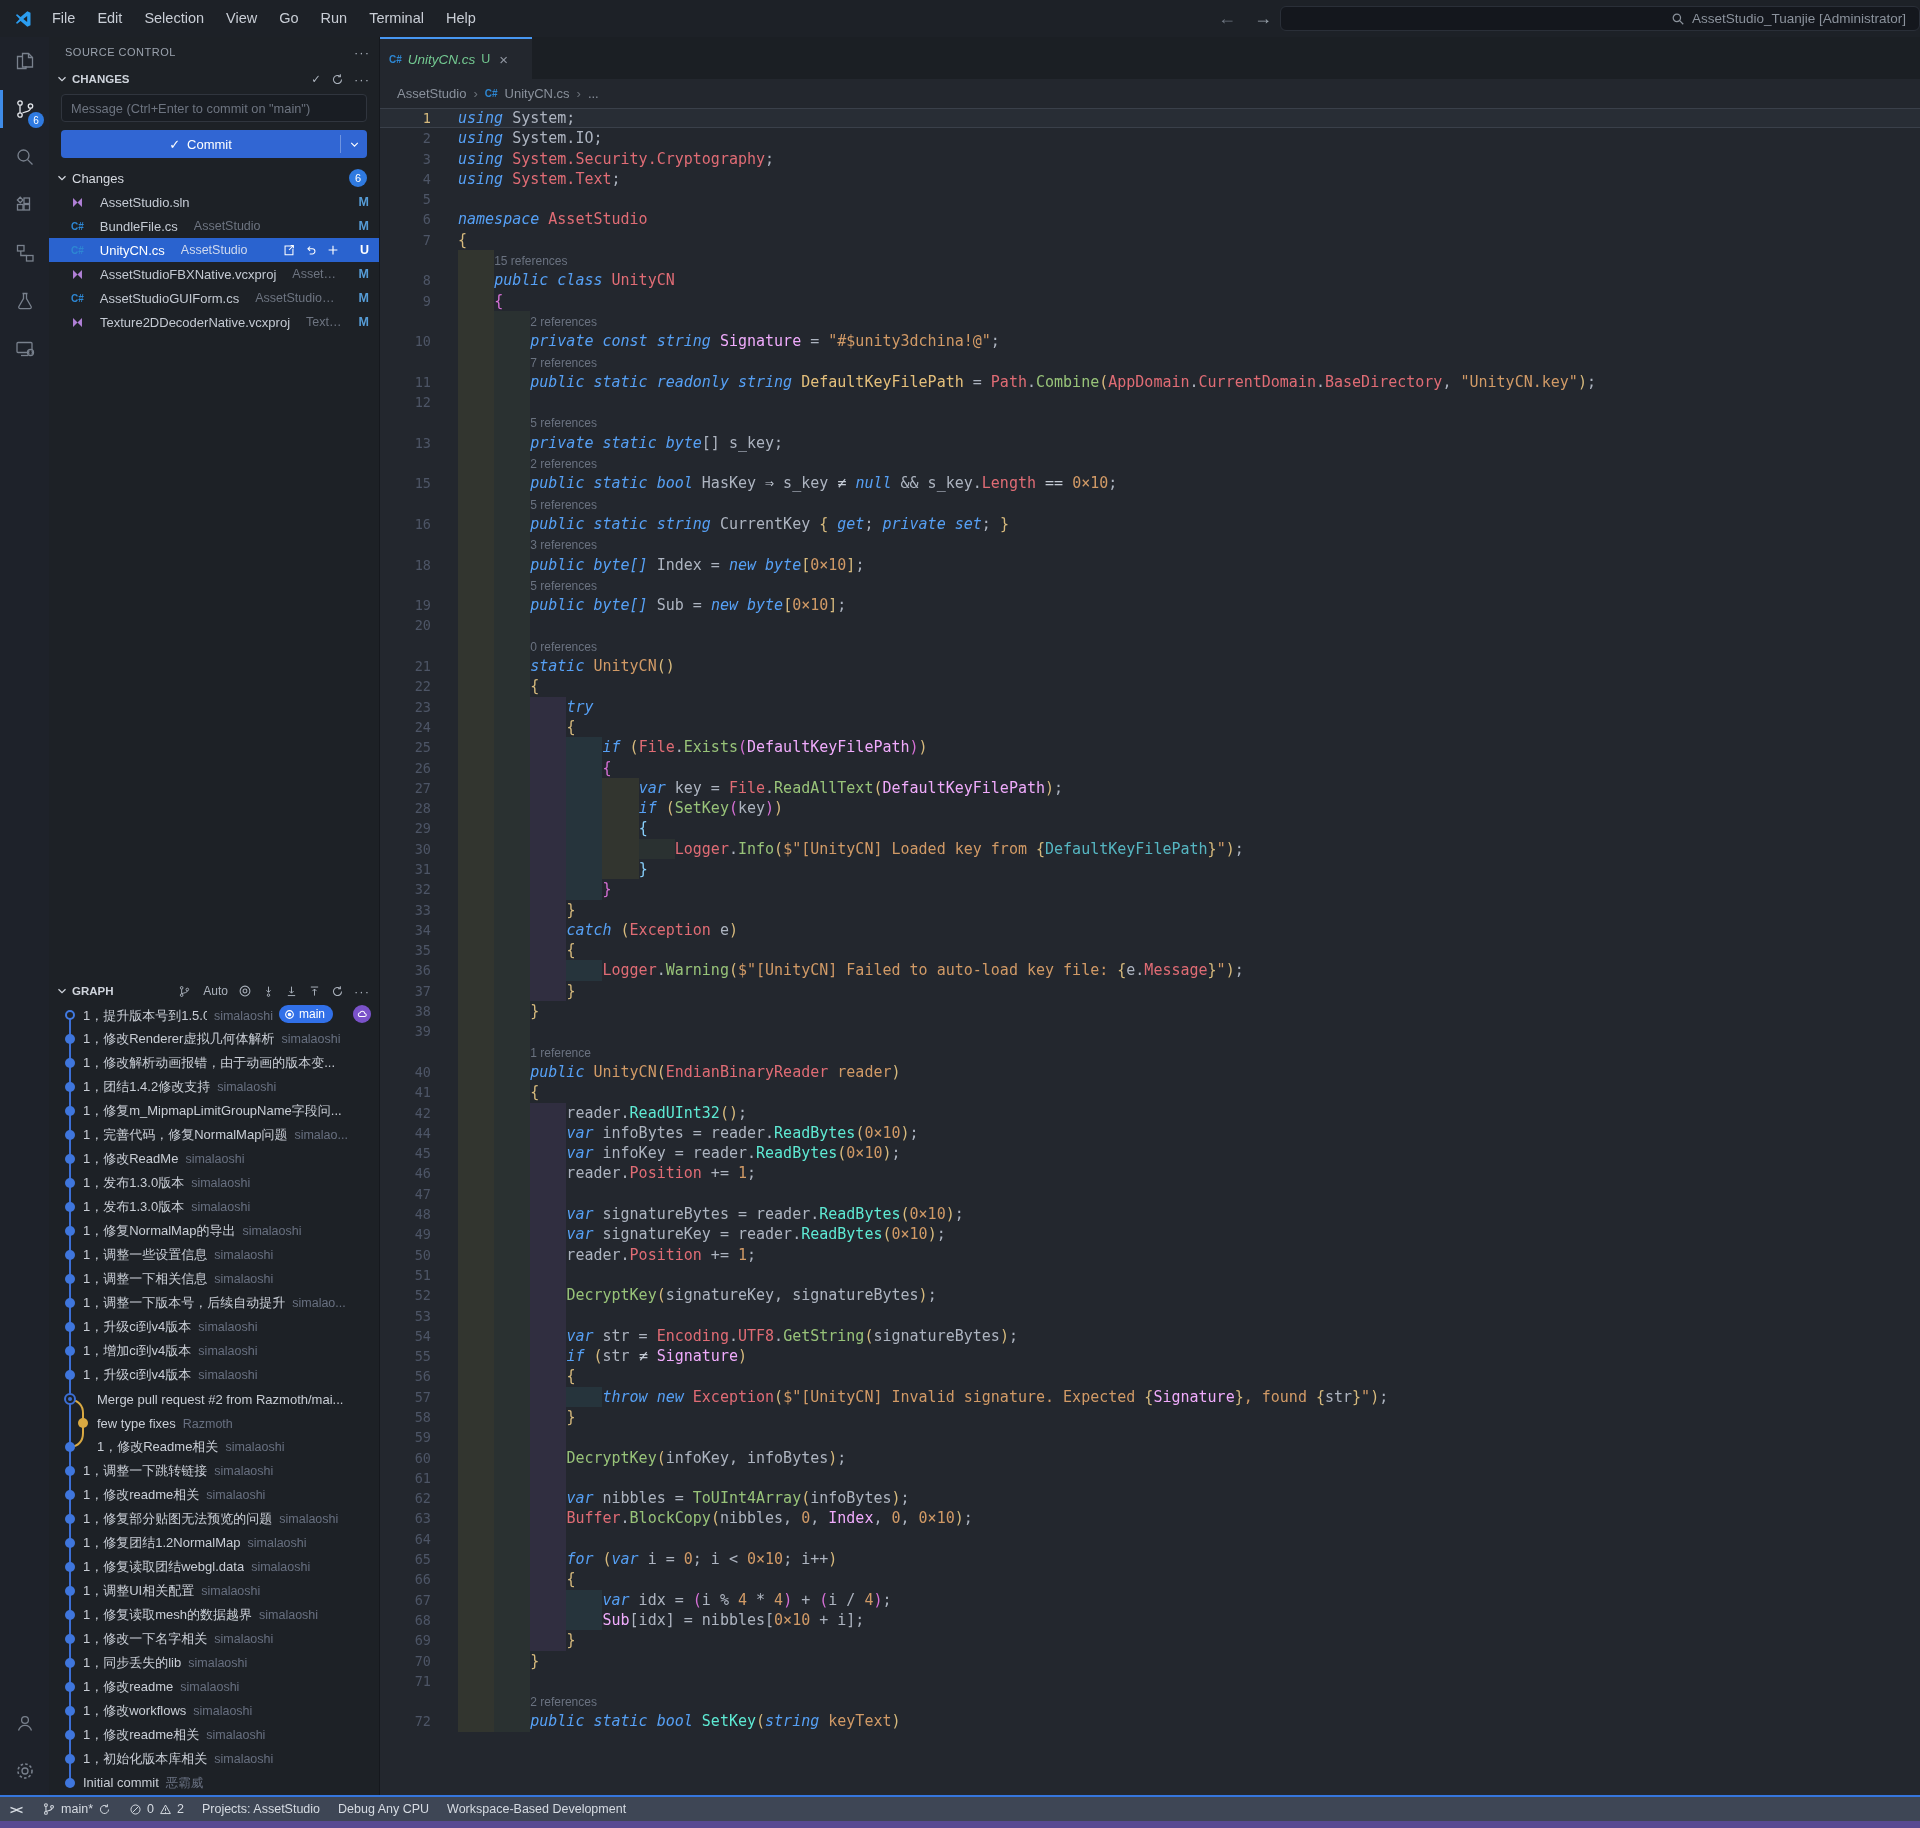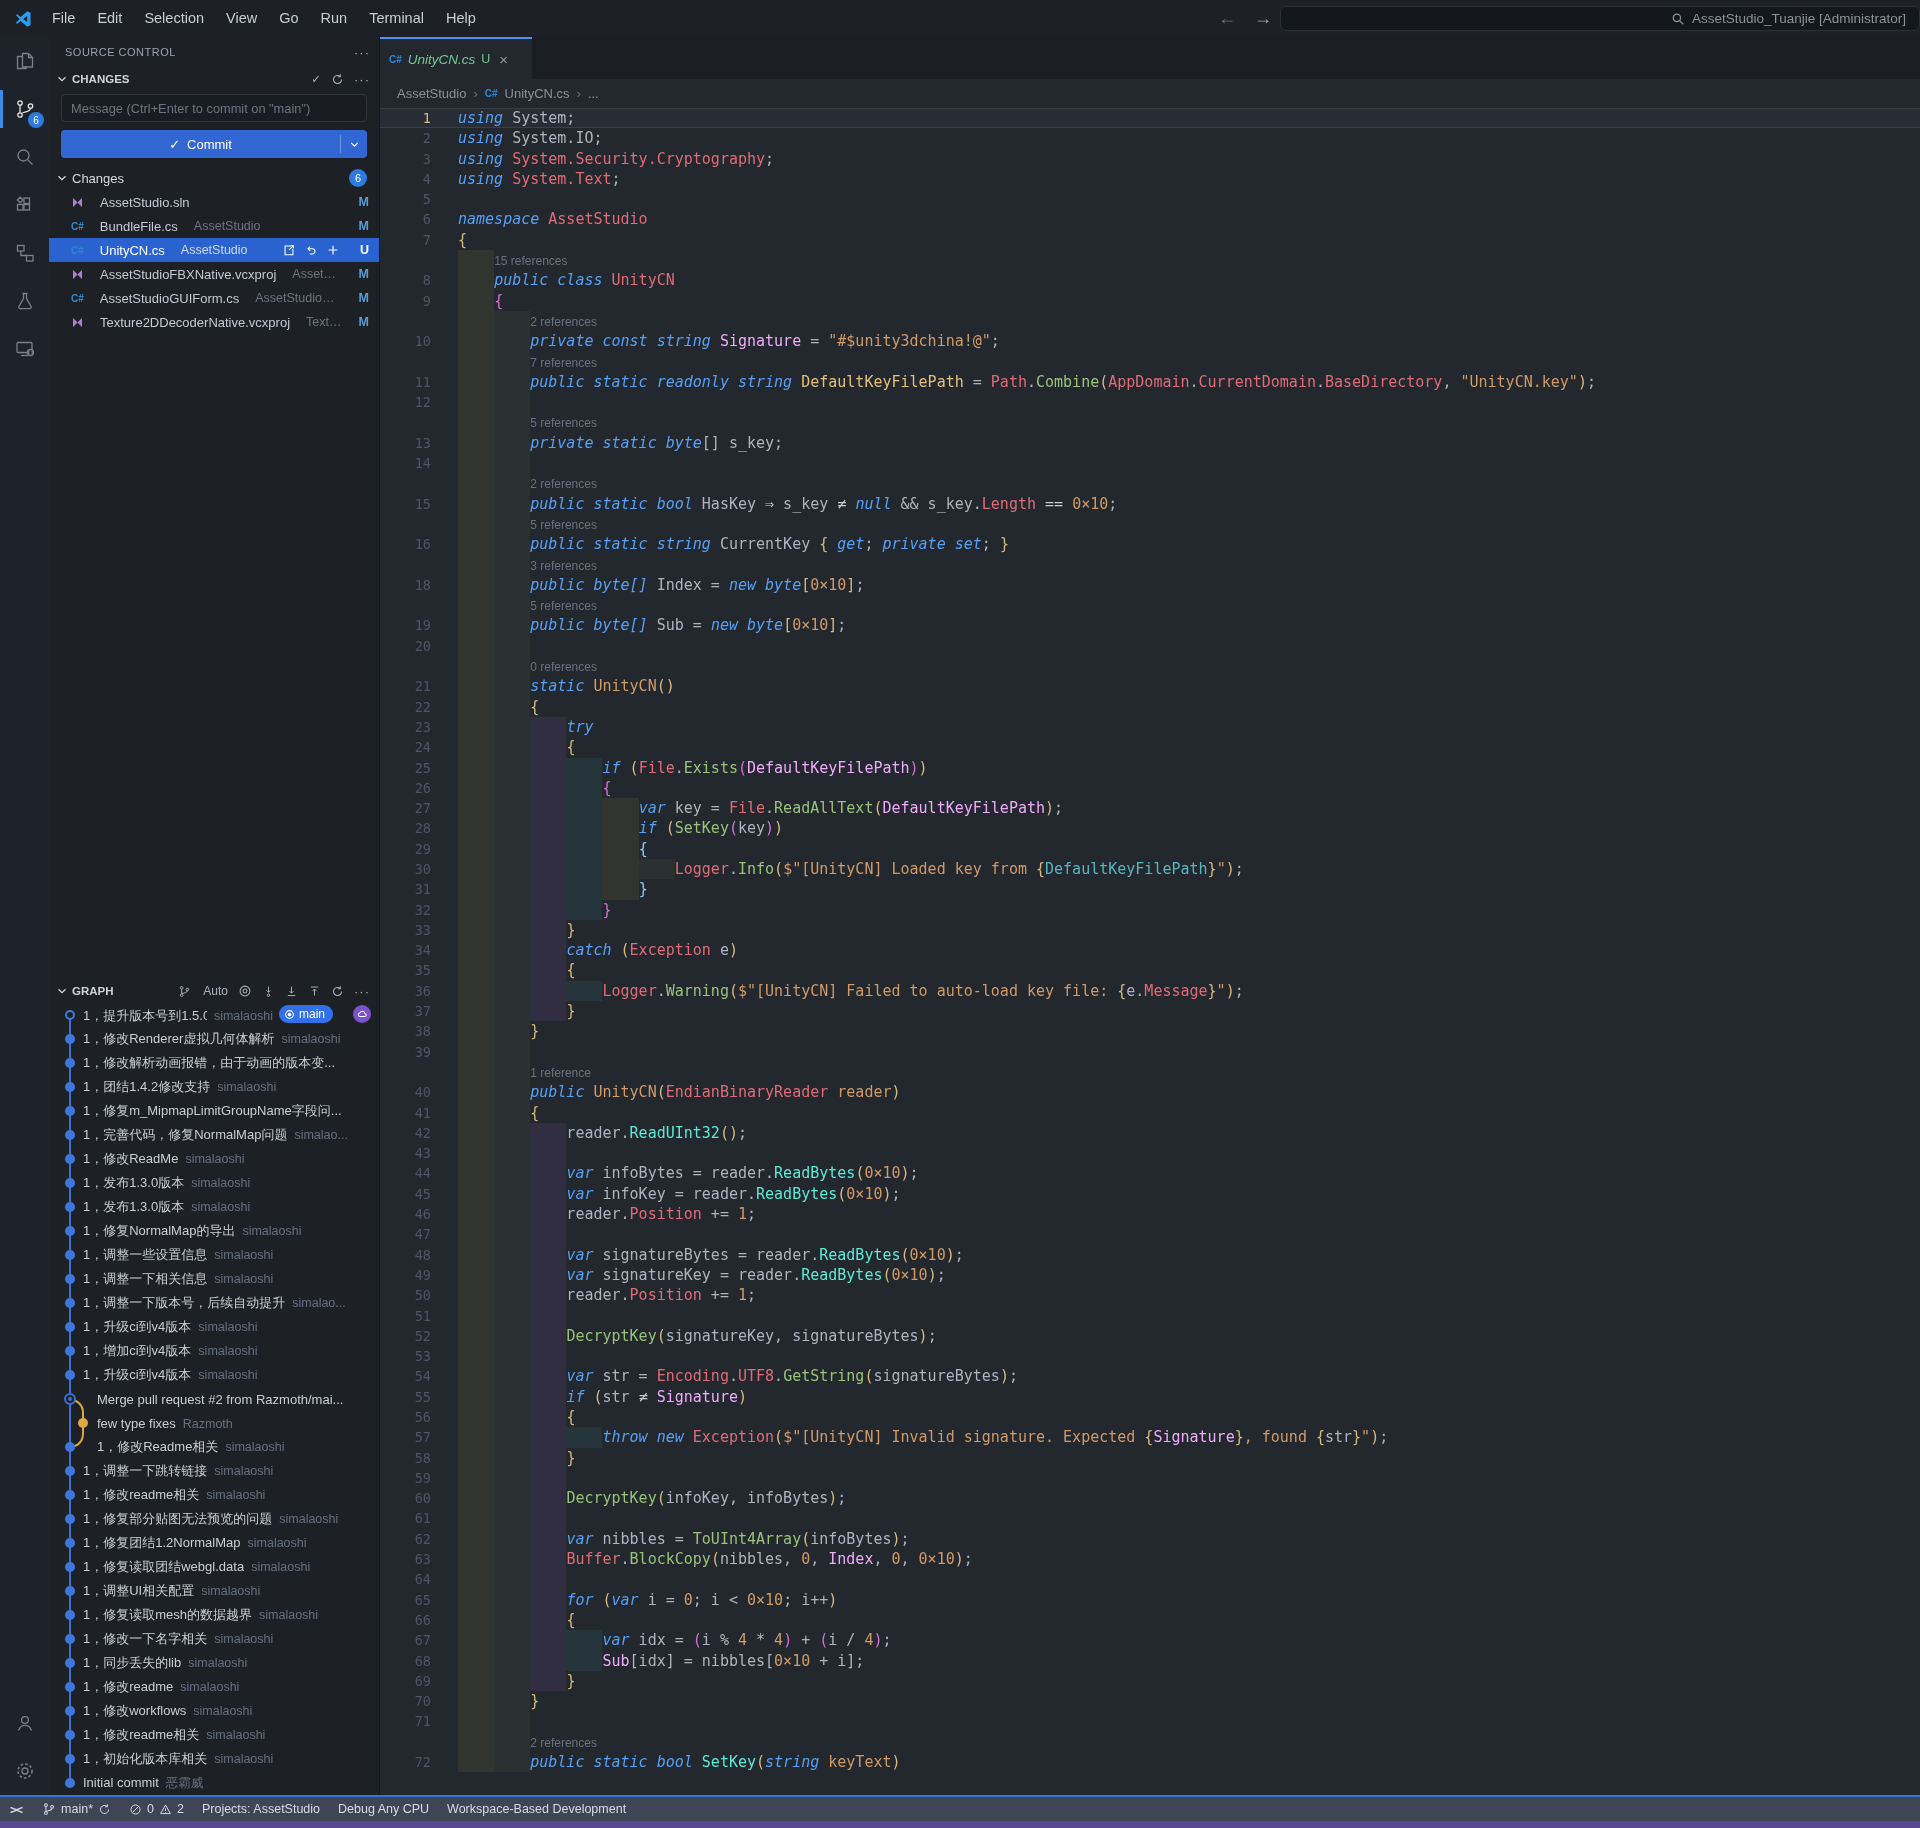--- a/index.html
+++ b/index.html
@@ -746,21 +746,20 @@
           <div class="crow"><div class="band bd0" style="left: calc(var(--gut) + 0ch);"></div><span class="ctext">    <span class="cl-label">15 references</span></span></div>
           <div class="crow"><div class="band bd0" style="left: calc(var(--gut) + 0ch);"></div><span class="ln">8</span><span class="ctext"><span class="tk-p">    </span><span class="tk-k">public class </span><span class="tk-t">UnityCN</span></span></div>
           <div class="crow"><div class="band bd0" style="left: calc(var(--gut) + 0ch);"></div><span class="ln">9</span><span class="ctext"><span class="tk-p">    </span><span class="tk-b2">{</span></span></div>
           <div class="crow"><div class="band bd0" style="left: calc(var(--gut) + 0ch);"></div><div class="band bd1" style="left: calc(var(--gut) + 4ch);"></div><span class="ctext">        <span class="cl-label">2 references</span></span></div>
           <div class="crow"><div class="band bd0" style="left: calc(var(--gut) + 0ch);"></div><div class="band bd1" style="left: calc(var(--gut) + 4ch);"></div><span class="ln">10</span><span class="ctext"><span class="tk-p">        </span><span class="tk-k">private const string </span><span class="tk-f">Signature</span><span class="tk-p"> = </span><span class="tk-s">"#$unity3dchina!@"</span><span class="tk-p">;</span></span></div>
           <div class="crow"><div class="band bd0" style="left: calc(var(--gut) + 0ch);"></div><div class="band bd1" style="left: calc(var(--gut) + 4ch);"></div><span class="ctext">        <span class="cl-label">7 references</span></span></div>
           <div class="crow"><div class="band bd0" style="left: calc(var(--gut) + 0ch);"></div><div class="band bd1" style="left: calc(var(--gut) + 4ch);"></div><span class="ln">11</span><span class="ctext"><span class="tk-p">        </span><span class="tk-k">public static readonly string </span><span class="tk-fd">DefaultKeyFilePath</span><span class="tk-p"> = </span><span class="tk-t">Path</span><span class="tk-p">.</span><span class="tk-m">Combine</span><span class="tk-b1">(</span><span class="tk-t">AppDomain</span><span class="tk-p">.</span><span class="tk-t">CurrentDomain</span><span class="tk-p">.</span><span class="tk-t">BaseDirectory</span><span class="tk-p">, </span><span class="tk-s">"UnityCN.key"</span><span class="tk-b1">)</span><span class="tk-p">;</span></span></div>
           <div class="crow"><div class="band bd0" style="left: calc(var(--gut) + 0ch);"></div><div class="band bd1" style="left: calc(var(--gut) + 4ch);"></div><span class="ln">12</span><span class="ctext"></span></div>
           <div class="crow"><div class="band bd0" style="left: calc(var(--gut) + 0ch);"></div><div class="band bd1" style="left: calc(var(--gut) + 4ch);"></div><span class="ctext">        <span class="cl-label">5 references</span></span></div>
           <div class="crow"><div class="band bd0" style="left: calc(var(--gut) + 0ch);"></div><div class="band bd1" style="left: calc(var(--gut) + 4ch);"></div><span class="ln">13</span><span class="ctext"><span class="tk-p">        </span><span class="tk-k">private static byte</span><span class="tk-p">[] s_key;</span></span></div>
-          <div class="crow"><div class="band bd0" style="left: calc(var(--gut) + 0ch);"></div><div class="band bd1" style="left: calc(var(--gut) + 4ch);"></div><span class="ln">14</span><span class="ctext"></span></div>
           <div class="crow"><div class="band bd0" style="left: calc(var(--gut) + 0ch);"></div><div class="band bd1" style="left: calc(var(--gut) + 4ch);"></div><span class="ctext">        <span class="cl-label">2 references</span></span></div>
           <div class="crow"><div class="band bd0" style="left: calc(var(--gut) + 0ch);"></div><div class="band bd1" style="left: calc(var(--gut) + 4ch);"></div><span class="ln">15</span><span class="ctext"><span class="tk-p">        </span><span class="tk-k">public static bool </span><span class="tk-p">HasKey </span><span class="tk-op">⇒</span><span class="tk-p"> s_key </span><span class="tk-op">≠</span><span class="tk-p"> </span><span class="tk-k">null</span><span class="tk-p"> &amp;&amp; s_key.</span><span class="tk-t">Length</span><span class="tk-p"> </span><span class="tk-op">==</span><span class="tk-p"> </span><span class="tk-n">0×10</span><span class="tk-p">;</span></span></div>
           <div class="crow"><div class="band bd0" style="left: calc(var(--gut) + 0ch);"></div><div class="band bd1" style="left: calc(var(--gut) + 4ch);"></div><span class="ctext">        <span class="cl-label">5 references</span></span></div>
           <div class="crow"><div class="band bd0" style="left: calc(var(--gut) + 0ch);"></div><div class="band bd1" style="left: calc(var(--gut) + 4ch);"></div><span class="ln">16</span><span class="ctext"><span class="tk-p">        </span><span class="tk-k">public static string </span><span class="tk-p">CurrentKey </span><span class="tk-b1">{ </span><span class="tk-k">get</span><span class="tk-p">; </span><span class="tk-k">private set</span><span class="tk-p">; </span><span class="tk-b1">}</span></span></div>
           <div class="crow"><div class="band bd0" style="left: calc(var(--gut) + 0ch);"></div><div class="band bd1" style="left: calc(var(--gut) + 4ch);"></div><span class="ctext">        <span class="cl-label">3 references</span></span></div>
           <div class="crow"><div class="band bd0" style="left: calc(var(--gut) + 0ch);"></div><div class="band bd1" style="left: calc(var(--gut) + 4ch);"></div><span class="ln">18</span><span class="ctext"><span class="tk-p">        </span><span class="tk-k">public byte[]</span><span class="tk-p"> Index = </span><span class="tk-k">new byte</span><span class="tk-b1">[</span><span class="tk-n">0×10</span><span class="tk-b1">]</span><span class="tk-p">;</span></span></div>
           <div class="crow"><div class="band bd0" style="left: calc(var(--gut) + 0ch);"></div><div class="band bd1" style="left: calc(var(--gut) + 4ch);"></div><span class="ctext">        <span class="cl-label">5 references</span></span></div>
           <div class="crow"><div class="band bd0" style="left: calc(var(--gut) + 0ch);"></div><div class="band bd1" style="left: calc(var(--gut) + 4ch);"></div><span class="ln">19</span><span class="ctext"><span class="tk-p">        </span><span class="tk-k">public byte[]</span><span class="tk-p"> Sub = </span><span class="tk-k">new byte</span><span class="tk-b1">[</span><span class="tk-n">0×10</span><span class="tk-b1">]</span><span class="tk-p">;</span></span></div>
           <div class="crow"><div class="band bd0" style="left: calc(var(--gut) + 0ch);"></div><div class="band bd1" style="left: calc(var(--gut) + 4ch);"></div><span class="ln">20</span><span class="ctext"></span></div>
           <div class="crow"><div class="band bd0" style="left: calc(var(--gut) + 0ch);"></div><div class="band bd1" style="left: calc(var(--gut) + 4ch);"></div><span class="ctext">        <span class="cl-label">0 references</span></span></div>
@@ -780,21 +779,20 @@
           <div class="crow"><div class="band bd0" style="left: calc(var(--gut) + 0ch);"></div><div class="band bd1" style="left: calc(var(--gut) + 4ch);"></div><div class="band bd2" style="left: calc(var(--gut) + 8ch);"></div><span class="ln">34</span><span class="ctext"><span class="tk-p">            </span><span class="tk-k">catch </span><span class="tk-b1">(</span><span class="tk-t">Exception</span><span class="tk-p"> e</span><span class="tk-b1">)</span></span></div>
           <div class="crow"><div class="band bd0" style="left: calc(var(--gut) + 0ch);"></div><div class="band bd1" style="left: calc(var(--gut) + 4ch);"></div><div class="band bd2" style="left: calc(var(--gut) + 8ch);"></div><span class="ln">35</span><span class="ctext"><span class="tk-p">            </span><span class="tk-b1">{</span></span></div>
           <div class="crow"><div class="band bd0" style="left: calc(var(--gut) + 0ch);"></div><div class="band bd1" style="left: calc(var(--gut) + 4ch);"></div><div class="band bd2" style="left: calc(var(--gut) + 8ch);"></div><div class="band bd3" style="left: calc(var(--gut) + 12ch);"></div><span class="ln">36</span><span class="ctext"><span class="tk-p">                </span><span class="tk-t">Logger</span><span class="tk-p">.</span><span class="tk-m">Warning</span><span class="tk-b1">(</span><span class="tk-s">$"[UnityCN] Failed to auto-load key file: </span><span class="tk-b1">{</span><span class="tk-p">e.</span><span class="tk-t">Message</span><span class="tk-b1">}</span><span class="tk-s">"</span><span class="tk-b1">)</span><span class="tk-p">;</span></span></div>
           <div class="crow"><div class="band bd0" style="left: calc(var(--gut) + 0ch);"></div><div class="band bd1" style="left: calc(var(--gut) + 4ch);"></div><div class="band bd2" style="left: calc(var(--gut) + 8ch);"></div><span class="ln">37</span><span class="ctext"><span class="tk-p">            </span><span class="tk-b1">}</span></span></div>
           <div class="crow"><div class="band bd0" style="left: calc(var(--gut) + 0ch);"></div><div class="band bd1" style="left: calc(var(--gut) + 4ch);"></div><span class="ln">38</span><span class="ctext"><span class="tk-p">        </span><span class="tk-b1">}</span></span></div>
           <div class="crow"><div class="band bd0" style="left: calc(var(--gut) + 0ch);"></div><div class="band bd1" style="left: calc(var(--gut) + 4ch);"></div><span class="ln">39</span><span class="ctext"></span></div>
           <div class="crow"><div class="band bd0" style="left: calc(var(--gut) + 0ch);"></div><div class="band bd1" style="left: calc(var(--gut) + 4ch);"></div><span class="ctext">        <span class="cl-label">1 reference</span></span></div>
           <div class="crow"><div class="band bd0" style="left: calc(var(--gut) + 0ch);"></div><div class="band bd1" style="left: calc(var(--gut) + 4ch);"></div><span class="ln">40</span><span class="ctext"><span class="tk-p">        </span><span class="tk-k">public </span><span class="tk-ct">UnityCN</span><span class="tk-b1">(</span><span class="tk-t">EndianBinaryReader</span><span class="tk-pr"> reader</span><span class="tk-b1">)</span></span></div>
           <div class="crow"><div class="band bd0" style="left: calc(var(--gut) + 0ch);"></div><div class="band bd1" style="left: calc(var(--gut) + 4ch);"></div><span class="ln">41</span><span class="ctext"><span class="tk-p">        </span><span class="tk-b1">{</span></span></div>
           <div class="crow"><div class="band bd0" style="left: calc(var(--gut) + 0ch);"></div><div class="band bd1" style="left: calc(var(--gut) + 4ch);"></div><div class="band bd2" style="left: calc(var(--gut) + 8ch);"></div><span class="ln">42</span><span class="ctext"><span class="tk-p">            reader.</span><span class="tk-mb">ReadUInt32</span><span class="tk-b1">()</span><span class="tk-p">;</span></span></div>
-          <div class="crow"><div class="band bd0" style="left: calc(var(--gut) + 0ch);"></div><div class="band bd1" style="left: calc(var(--gut) + 4ch);"></div><div class="band bd2" style="left: calc(var(--gut) + 8ch);"></div><span class="ln">43</span><span class="ctext"></span></div>
           <div class="crow"><div class="band bd0" style="left: calc(var(--gut) + 0ch);"></div><div class="band bd1" style="left: calc(var(--gut) + 4ch);"></div><div class="band bd2" style="left: calc(var(--gut) + 8ch);"></div><span class="ln">44</span><span class="ctext"><span class="tk-p">            </span><span class="tk-k">var</span><span class="tk-p"> infoBytes = reader.</span><span class="tk-mb">ReadBytes</span><span class="tk-b1">(</span><span class="tk-n">0×10</span><span class="tk-b1">)</span><span class="tk-p">;</span></span></div>
           <div class="crow"><div class="band bd0" style="left: calc(var(--gut) + 0ch);"></div><div class="band bd1" style="left: calc(var(--gut) + 4ch);"></div><div class="band bd2" style="left: calc(var(--gut) + 8ch);"></div><span class="ln">45</span><span class="ctext"><span class="tk-p">            </span><span class="tk-k">var</span><span class="tk-p"> infoKey = reader.</span><span class="tk-mb">ReadBytes</span><span class="tk-b1">(</span><span class="tk-n">0×10</span><span class="tk-b1">)</span><span class="tk-p">;</span></span></div>
           <div class="crow"><div class="band bd0" style="left: calc(var(--gut) + 0ch);"></div><div class="band bd1" style="left: calc(var(--gut) + 4ch);"></div><div class="band bd2" style="left: calc(var(--gut) + 8ch);"></div><span class="ln">46</span><span class="ctext"><span class="tk-p">            reader.</span><span class="tk-t">Position</span><span class="tk-p"> += </span><span class="tk-n">1</span><span class="tk-p">;</span></span></div>
           <div class="crow"><div class="band bd0" style="left: calc(var(--gut) + 0ch);"></div><div class="band bd1" style="left: calc(var(--gut) + 4ch);"></div><div class="band bd2" style="left: calc(var(--gut) + 8ch);"></div><span class="ln">47</span><span class="ctext"></span></div>
           <div class="crow"><div class="band bd0" style="left: calc(var(--gut) + 0ch);"></div><div class="band bd1" style="left: calc(var(--gut) + 4ch);"></div><div class="band bd2" style="left: calc(var(--gut) + 8ch);"></div><span class="ln">48</span><span class="ctext"><span class="tk-p">            </span><span class="tk-k">var</span><span class="tk-p"> signatureBytes = reader.</span><span class="tk-mb">ReadBytes</span><span class="tk-b1">(</span><span class="tk-n">0×10</span><span class="tk-b1">)</span><span class="tk-p">;</span></span></div>
           <div class="crow"><div class="band bd0" style="left: calc(var(--gut) + 0ch);"></div><div class="band bd1" style="left: calc(var(--gut) + 4ch);"></div><div class="band bd2" style="left: calc(var(--gut) + 8ch);"></div><span class="ln">49</span><span class="ctext"><span class="tk-p">            </span><span class="tk-k">var</span><span class="tk-p"> signatureKey = reader.</span><span class="tk-mb">ReadBytes</span><span class="tk-b1">(</span><span class="tk-n">0×10</span><span class="tk-b1">)</span><span class="tk-p">;</span></span></div>
           <div class="crow"><div class="band bd0" style="left: calc(var(--gut) + 0ch);"></div><div class="band bd1" style="left: calc(var(--gut) + 4ch);"></div><div class="band bd2" style="left: calc(var(--gut) + 8ch);"></div><span class="ln">50</span><span class="ctext"><span class="tk-p">            reader.</span><span class="tk-t">Position</span><span class="tk-p"> += </span><span class="tk-n">1</span><span class="tk-p">;</span></span></div>
           <div class="crow"><div class="band bd0" style="left: calc(var(--gut) + 0ch);"></div><div class="band bd1" style="left: calc(var(--gut) + 4ch);"></div><div class="band bd2" style="left: calc(var(--gut) + 8ch);"></div><span class="ln">51</span><span class="ctext"></span></div>
           <div class="crow"><div class="band bd0" style="left: calc(var(--gut) + 0ch);"></div><div class="band bd1" style="left: calc(var(--gut) + 4ch);"></div><div class="band bd2" style="left: calc(var(--gut) + 8ch);"></div><span class="ln">52</span><span class="ctext"><span class="tk-p">            </span><span class="tk-m">DecryptKey</span><span class="tk-b1">(</span><span class="tk-p">signatureKey, signatureBytes</span><span class="tk-b1">)</span><span class="tk-p">;</span></span></div>
           <div class="crow"><div class="band bd0" style="left: calc(var(--gut) + 0ch);"></div><div class="band bd1" style="left: calc(var(--gut) + 4ch);"></div><div class="band bd2" style="left: calc(var(--gut) + 8ch);"></div><span class="ln">53</span><span class="ctext"></span></div>

